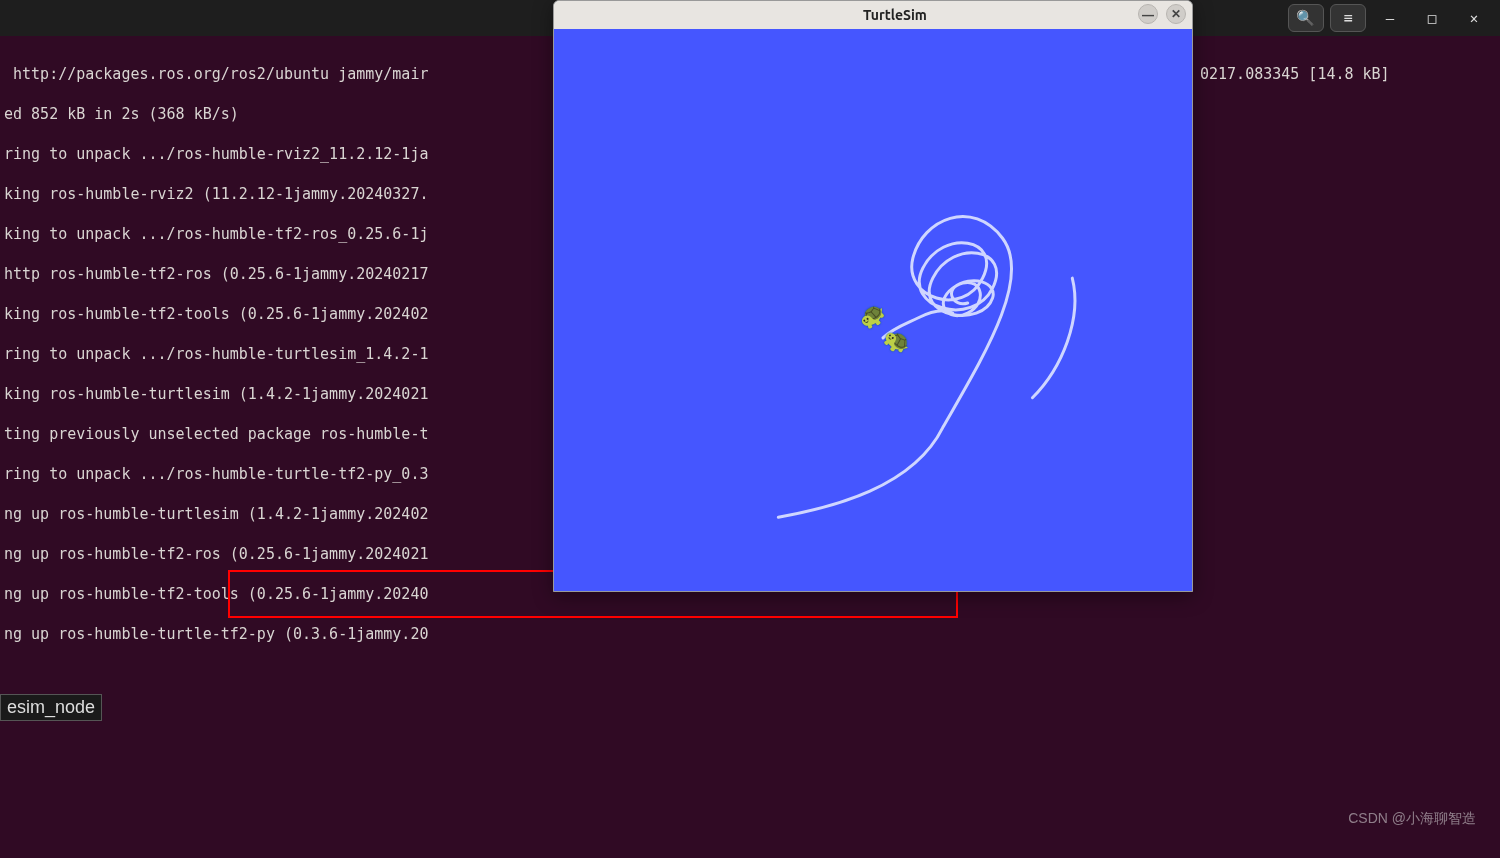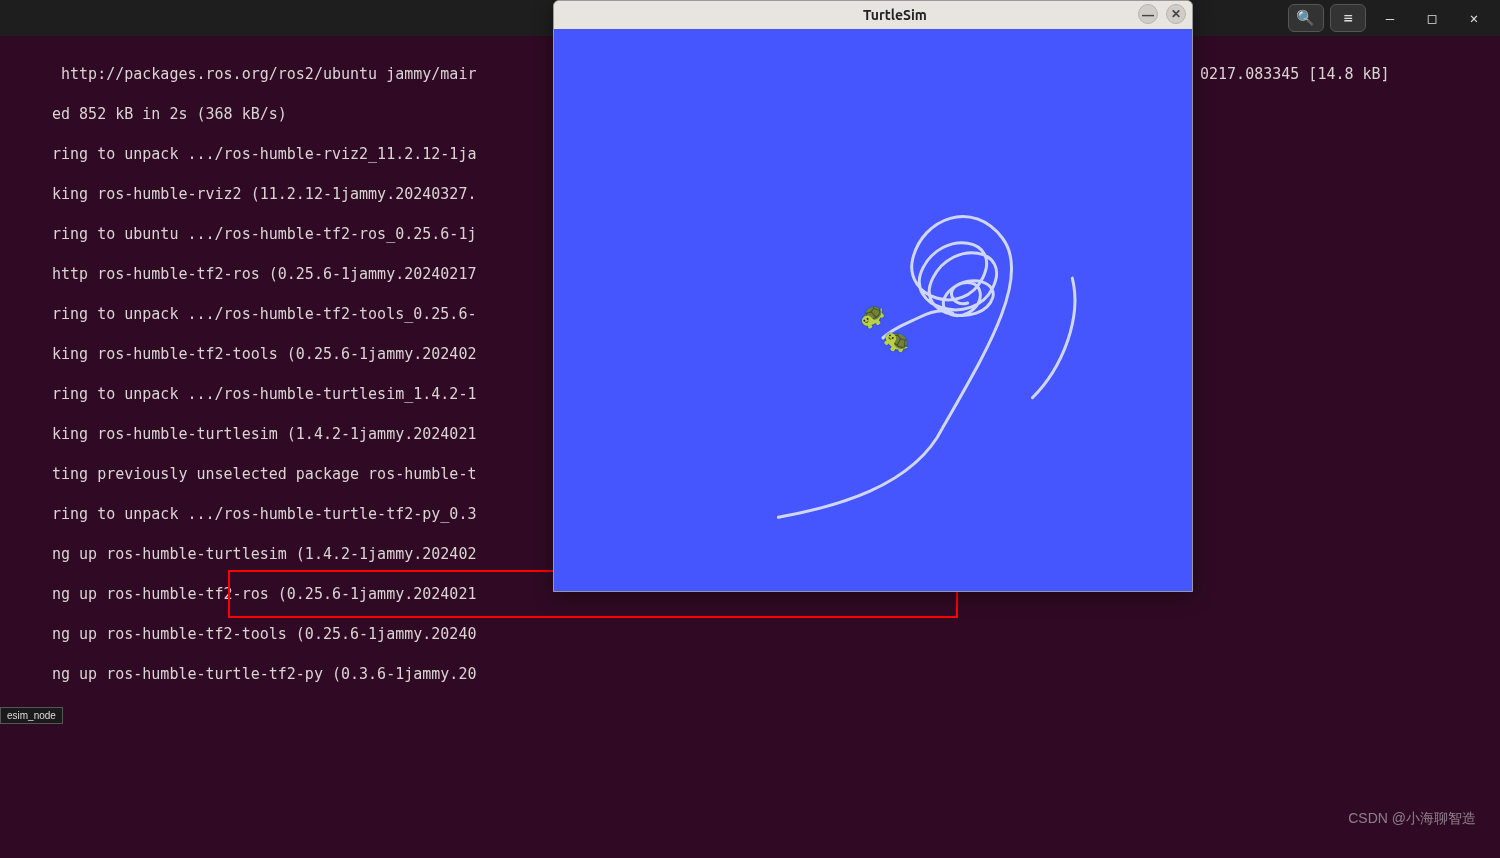--- a/index.html
+++ b/index.html
@@ -44,21 +44,21 @@
 }
 .terminal {
   position: absolute;
   top: 36px; left: 0; right: 0; bottom: 0;
   background: #300a24;
   padding: 8px 4px;
   line-height: 20px;
   white-space: pre;
   overflow: hidden;
 }
-.line { display: block; height: 20px; margin-left: 48px; }
+.line { display: block; height: 20px; }
 .white { color: #d9d5d2; }
 .highlight-box {
   position: absolute;
   left: 228px;
   top: 570px;
   width: 730px;
   height: 48px;
   border: 2px solid #ff0000;
   pointer-events: none;
 }
@@ -119,24 +119,23 @@
   color: #18b8d6;
   text-shadow: 0 0 2px #0a5a6a;
 }
 .tooltip {
   position: absolute;
   left: 0;
   top: 694px;
   background: #1a1a1a;
   color: #ddd;
   padding: 2px 6px;
-  font-size: 10px;
+  font-size: 18px;
   font-family: sans-serif;
   border: 1px solid #555;
-  margin-top: 13px;
 }
 .watermark {
   position: absolute;
   right: 24px;
   bottom: 30px;
   color: rgba(220,220,220,.55);
   font-family: sans-serif;
   font-size: 14px;
   text-align: center;
 }
@@ -155,23 +154,22 @@
   <div class="top-winbtn">—</div>
   <div class="top-winbtn">□</div>
   <div class="top-winbtn">✕</div>
 </div>
 
 <div class="terminal">
 <span class="line white"><span> http://packages.ros.org/ros2/ubuntu jammy/mair</span><span style="position:absolute; left:1200px">0217.083345 [14.8 kB]</span></span>
 <span class="line white">ed 852 kB in 2s (368 kB/s)</span>
 <span class="line white">ring to unpack .../ros-humble-rviz2_11.2.12-1ja</span>
 <span class="line white">king ros-humble-rviz2 (11.2.12-1jammy.20240327.</span>
-<span class="line white">ring to ubuntu .../ros-humble-tf2-ros_0.25.6-1j</span>
+<span class="line white">king to unpack .../ros-humble-tf2-ros_0.25.6-1j</span>
 <span class="line white">http ros-humble-tf2-ros (0.25.6-1jammy.20240217</span>
-<span class="line white">ring to unpack .../ros-humble-tf2-tools_0.25.6-</span>
 <span class="line white">king ros-humble-tf2-tools (0.25.6-1jammy.202402</span>
 <span class="line white">ring to unpack .../ros-humble-turtlesim_1.4.2-1</span>
 <span class="line white">king ros-humble-turtlesim (1.4.2-1jammy.2024021</span>
 <span class="line white">ting previously unselected package ros-humble-t</span>
 <span class="line white">ring to unpack .../ros-humble-turtle-tf2-py_0.3</span>
 <span class="line white">ng up ros-humble-turtlesim (1.4.2-1jammy.202402</span>
 <span class="line white">ng up ros-humble-tf2-ros (0.25.6-1jammy.2024021</span>
 <span class="line white">ng up ros-humble-tf2-tools (0.25.6-1jammy.20240</span>
 <span class="line white">ng up ros-humble-turtle-tf2-py (0.3.6-1jammy.20</span>
 

